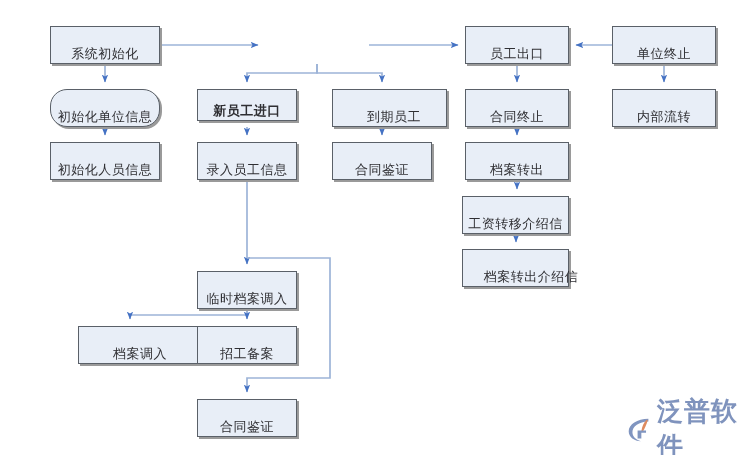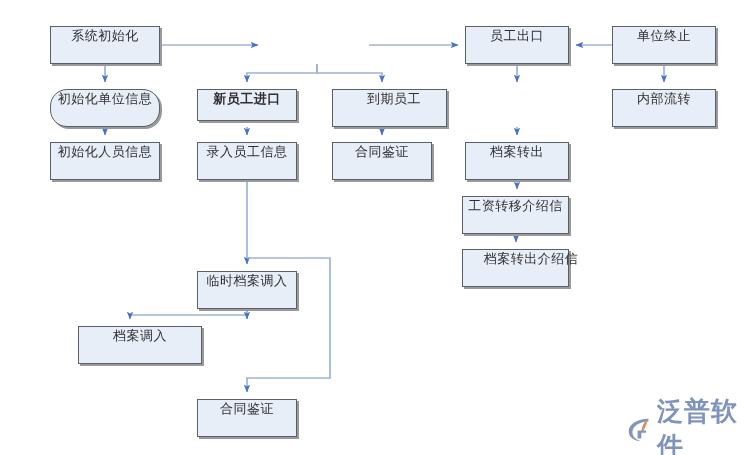--- a/index.html
+++ b/index.html
@@ -25,21 +25,21 @@
     height: 455px;
     pointer-events: none;
   }
   .node {
     position: absolute;
     box-sizing: border-box;
     background: #e8eef7;
     border: 1px solid #5a6068;
     box-shadow: 2px 2px 0 0 #9a9a9a;
     display: flex;
-    align-items: flex-start;
+    align-items: flex-end;
     justify-content: center;
     color: #2f2f33;
     font-size: 13px;
     letter-spacing: 0.5px;
     white-space: nowrap;
     z-index: 2;
   }
   .wm {
     position: absolute;
     z-index: 3;
@@ -148,29 +148,35 @@
   </div>
 
   <div class="node" style="left:197px; top:271px; width:100px; height:38px;">
     <span>临时档案调入</span>
   </div>
 
   <div class="node" style="left:78px;  top:326px; width:124px; height:38px;">
     <span>档案调入</span>
   </div>
 
+  <div class="node" style="left:197px; top:326px; width:100px; height:38px;">
+    <span>招工备案</span>
+  </div>
 
   <div class="node" style="left:197px; top:399px; width:100px; height:38px;">
     <span>合同鉴证</span>
   </div>
 
   <div class="node" style="left:465px; top:26px;  width:104px; height:38px;">
     <span>员工出口</span>
   </div>
 
+  <div class="node" style="left:465px; top:89px;  width:104px; height:38px;">
+    <span>合同终止</span>
+  </div>
 
   <div class="node" style="left:465px; top:142px; width:104px; height:38px;">
     <span>档案转出</span>
   </div>
 
   <div class="node" style="left:462px; top:196px; width:107px; height:38px;">
     <span>工资转移介绍信</span>
   </div>
 
   <div class="node" style="left:462px; top:249px; width:107px; height:38px;padding-left:31px;">

